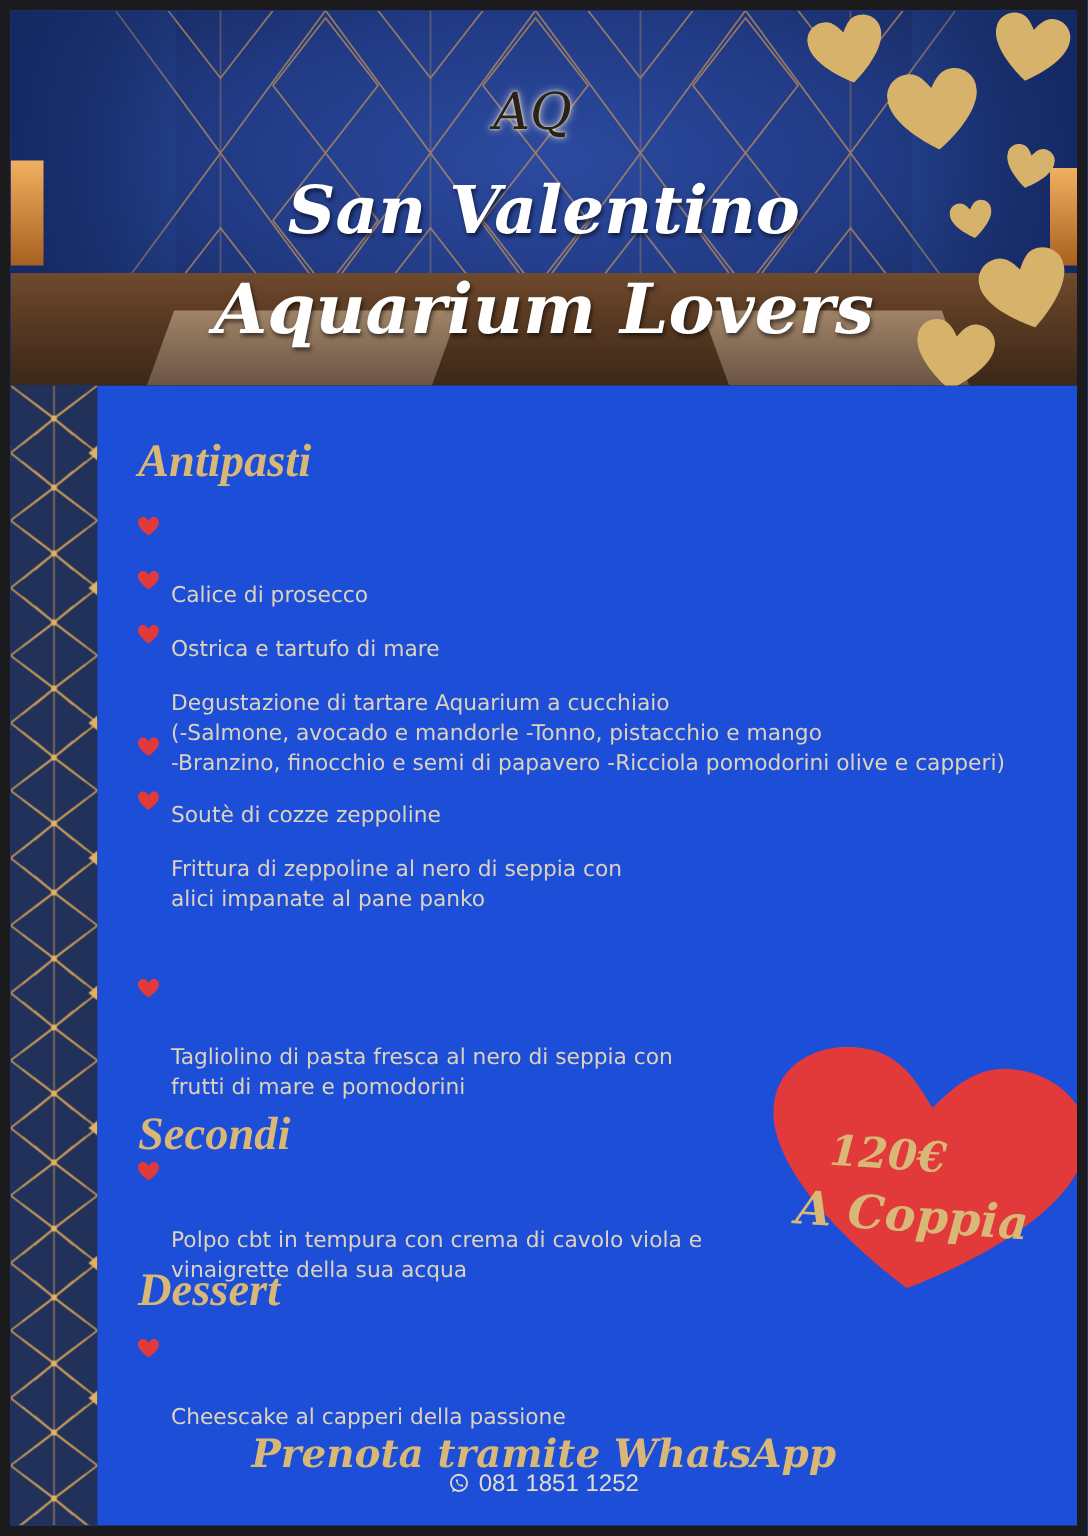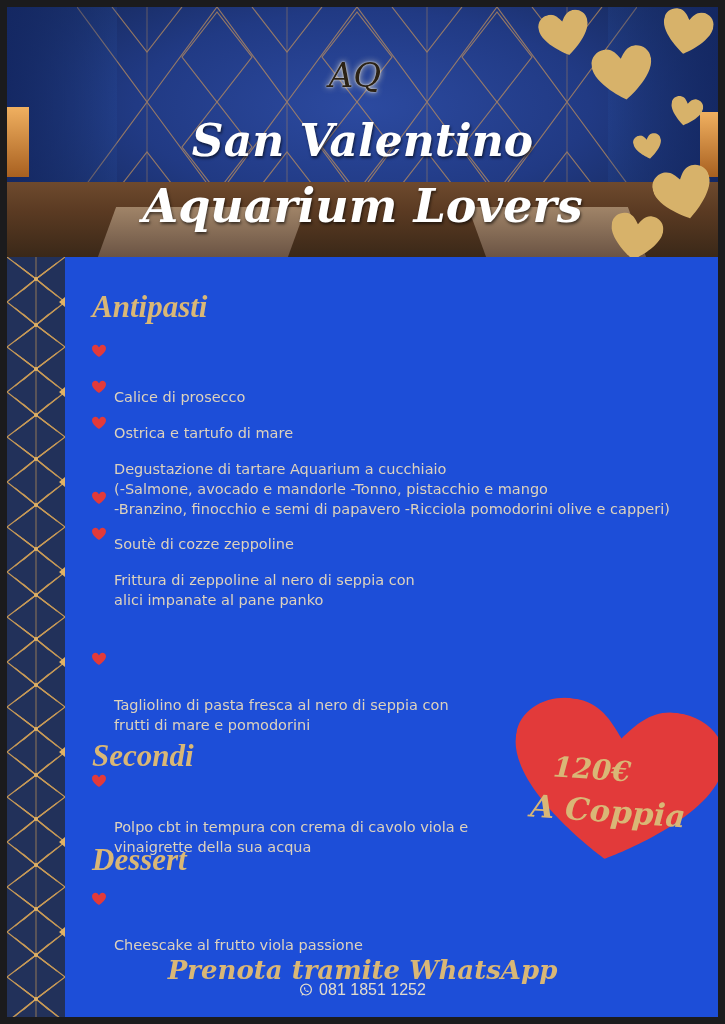--- a/index.html
+++ b/index.html
@@ -160,21 +160,21 @@
         </svg>
       <span class="txt">Polpo cbt in tempura con crema di cavolo viola e
 vinaigrette della sua acqua</span>
     </div>
 
     <div class="sec-title" style="top:585px">Dessert</div>
     <div class="item" style="top:632px">
       <svg class="hicon" viewBox="0 0 32 29">
           <path d="M16 28 C16 28 0 18 0 8 C0 3 4 0 8 0 C12 0 14 3 16 6 C18 3 20 0 24 0 C28 0 32 3 32 8 C32 18 16 28 16 28Z" fill="#e23a3a"></path>
         </svg>
-      <span class="txt">Cheescake al frutto viola passione</span>
+      <span class="txt">Cheescake al capperi della passione</span>
     </div>
 
 
     <div class="cta l1">Prenota tramite WhatsApp</div>
     <div class="cta l2">
       <svg class="wa" width="14" height="14" viewBox="0 0 16 16">
         <circle cx="8" cy="7.5" r="6.2" fill="none" stroke="#e2dccd" stroke-width="1.4"></circle>
         <path d="M2.8 14.6 L3.6 11.6 L5.6 13.2 Z" fill="#e2dccd"></path>
         <path d="M5.6 5.2 C5.6 8 8 10.4 10.8 10.4 L11.2 9.2 L9.8 8.6 L9.2 9.2 C8 8.6 7.4 8 6.8 6.8 L7.4 6.2 L6.8 4.8 Z" fill="#e2dccd"></path>
       </svg><span>081 1851 1252</span>

